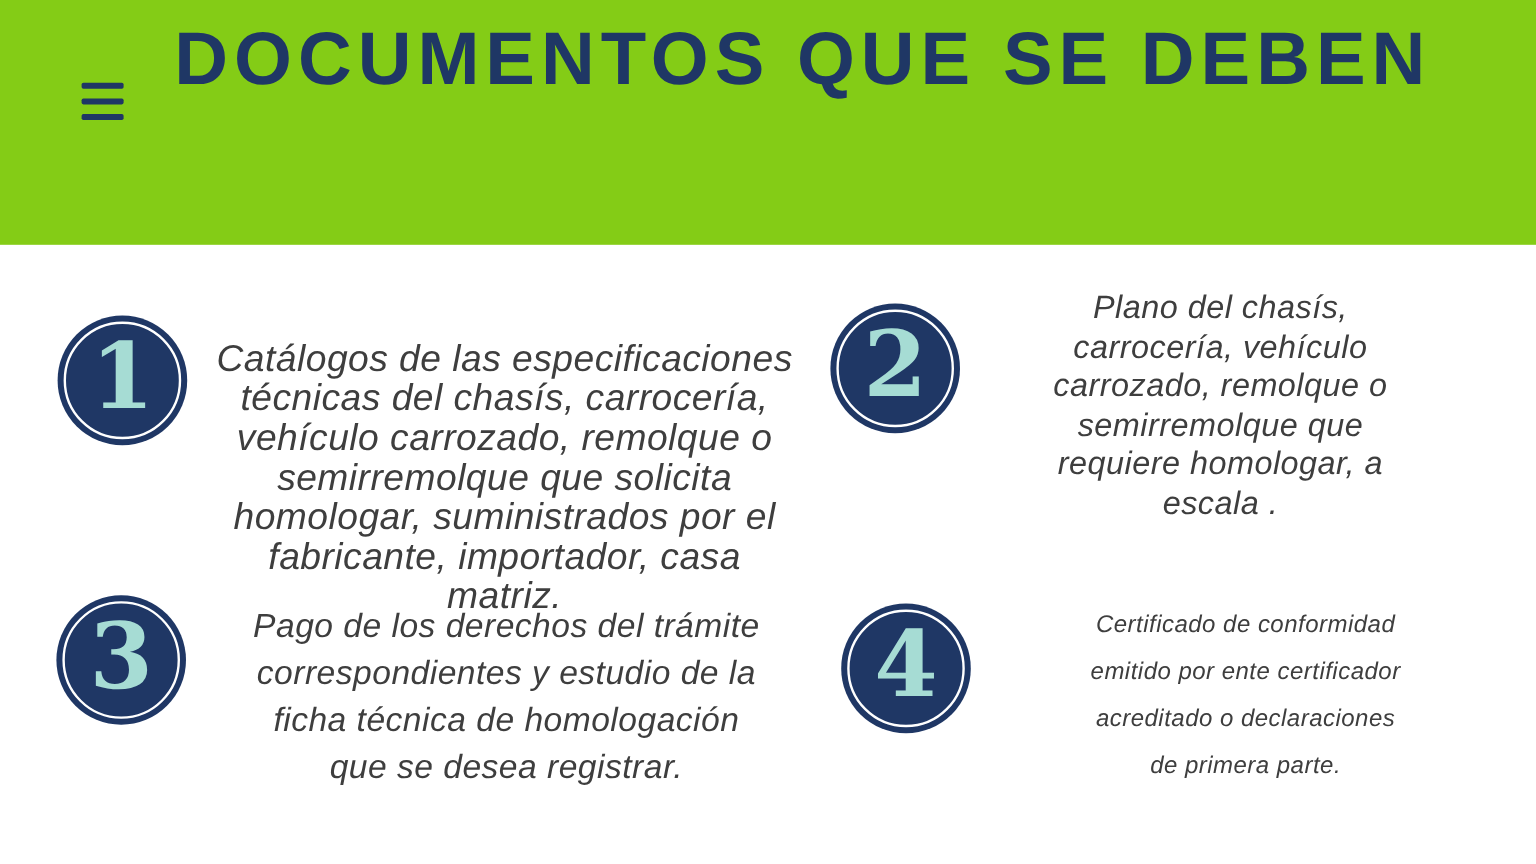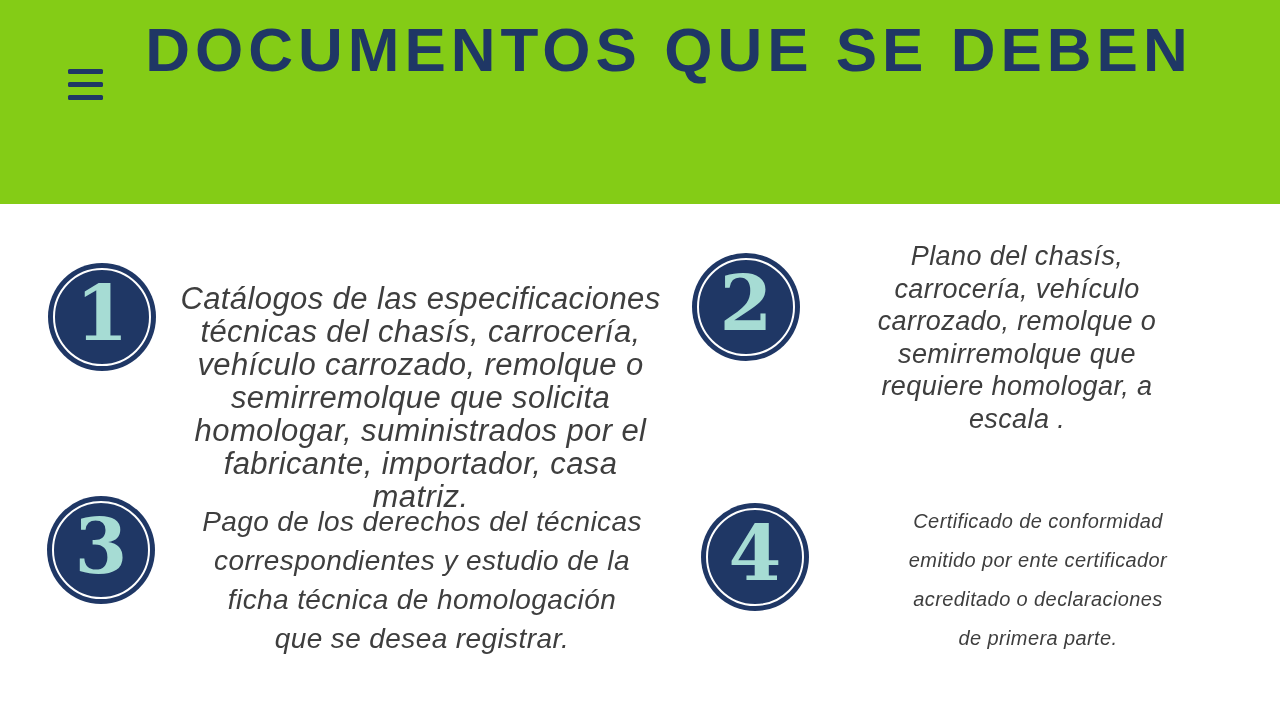--- a/index.html
+++ b/index.html
@@ -128,21 +128,21 @@
   <p class="item-text text-2">Plano del chasís,
 carrocería, vehículo
 carrozado, remolque o
 semirremolque que
 requiere homologar, a
 escala .</p>
 
   <div class="num-circle circle-3">
     <span class="digit">3</span>
   </div>
-  <p class="item-text text-3">Pago de los derechos del técnicas
+  <p class="item-text text-3">Pago de los derechos del trámite
 correspondientes  y estudio de la
 ficha técnica de homologación
 que se desea registrar.</p>
 
   <div class="num-circle circle-4">
     <span class="digit">4</span>
   </div>
   <p class="item-text text-4">Certificado de conformidad
 emitido por ente certificador
 acreditado o declaraciones

